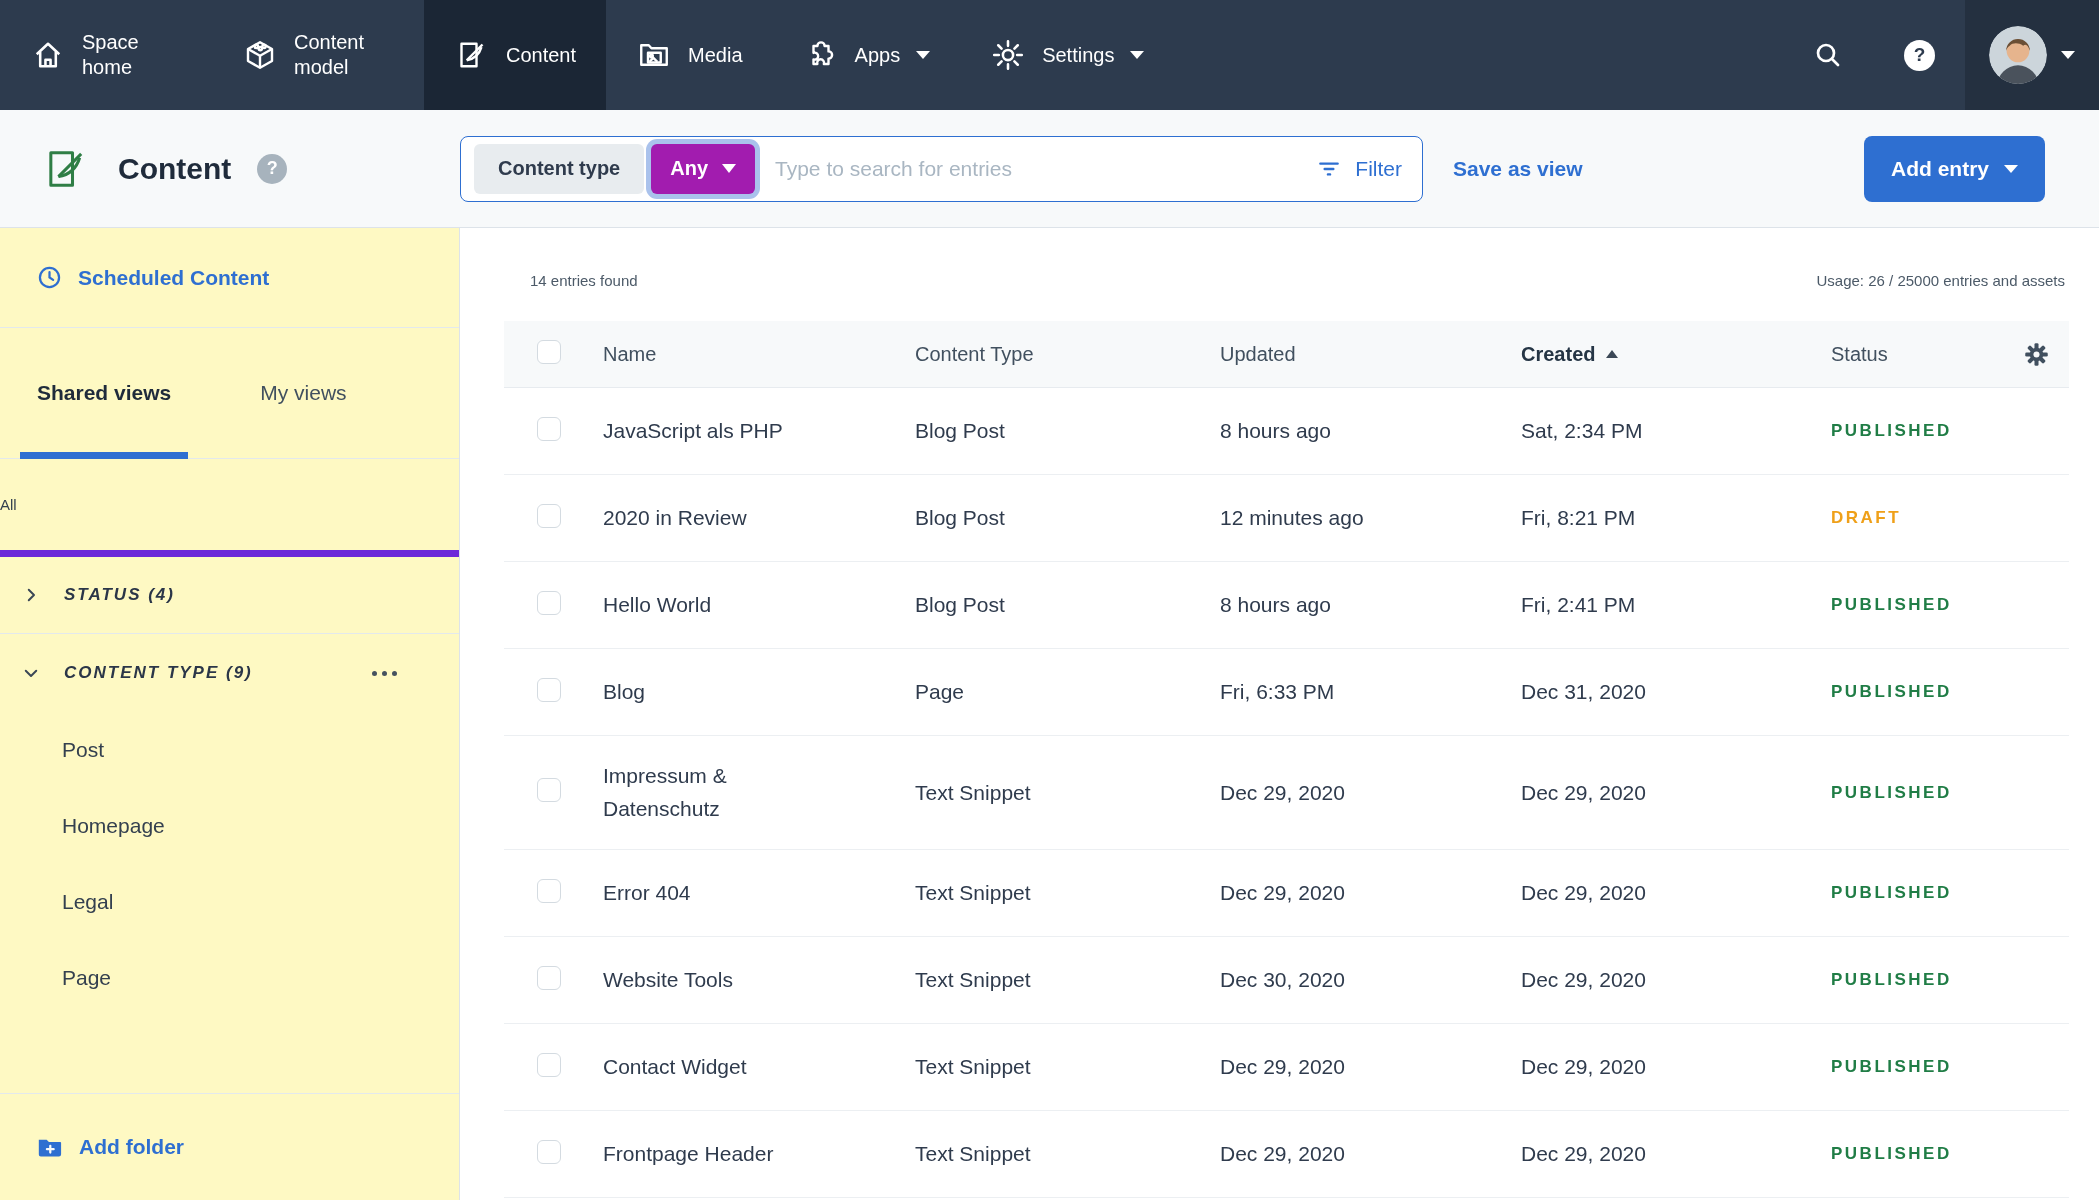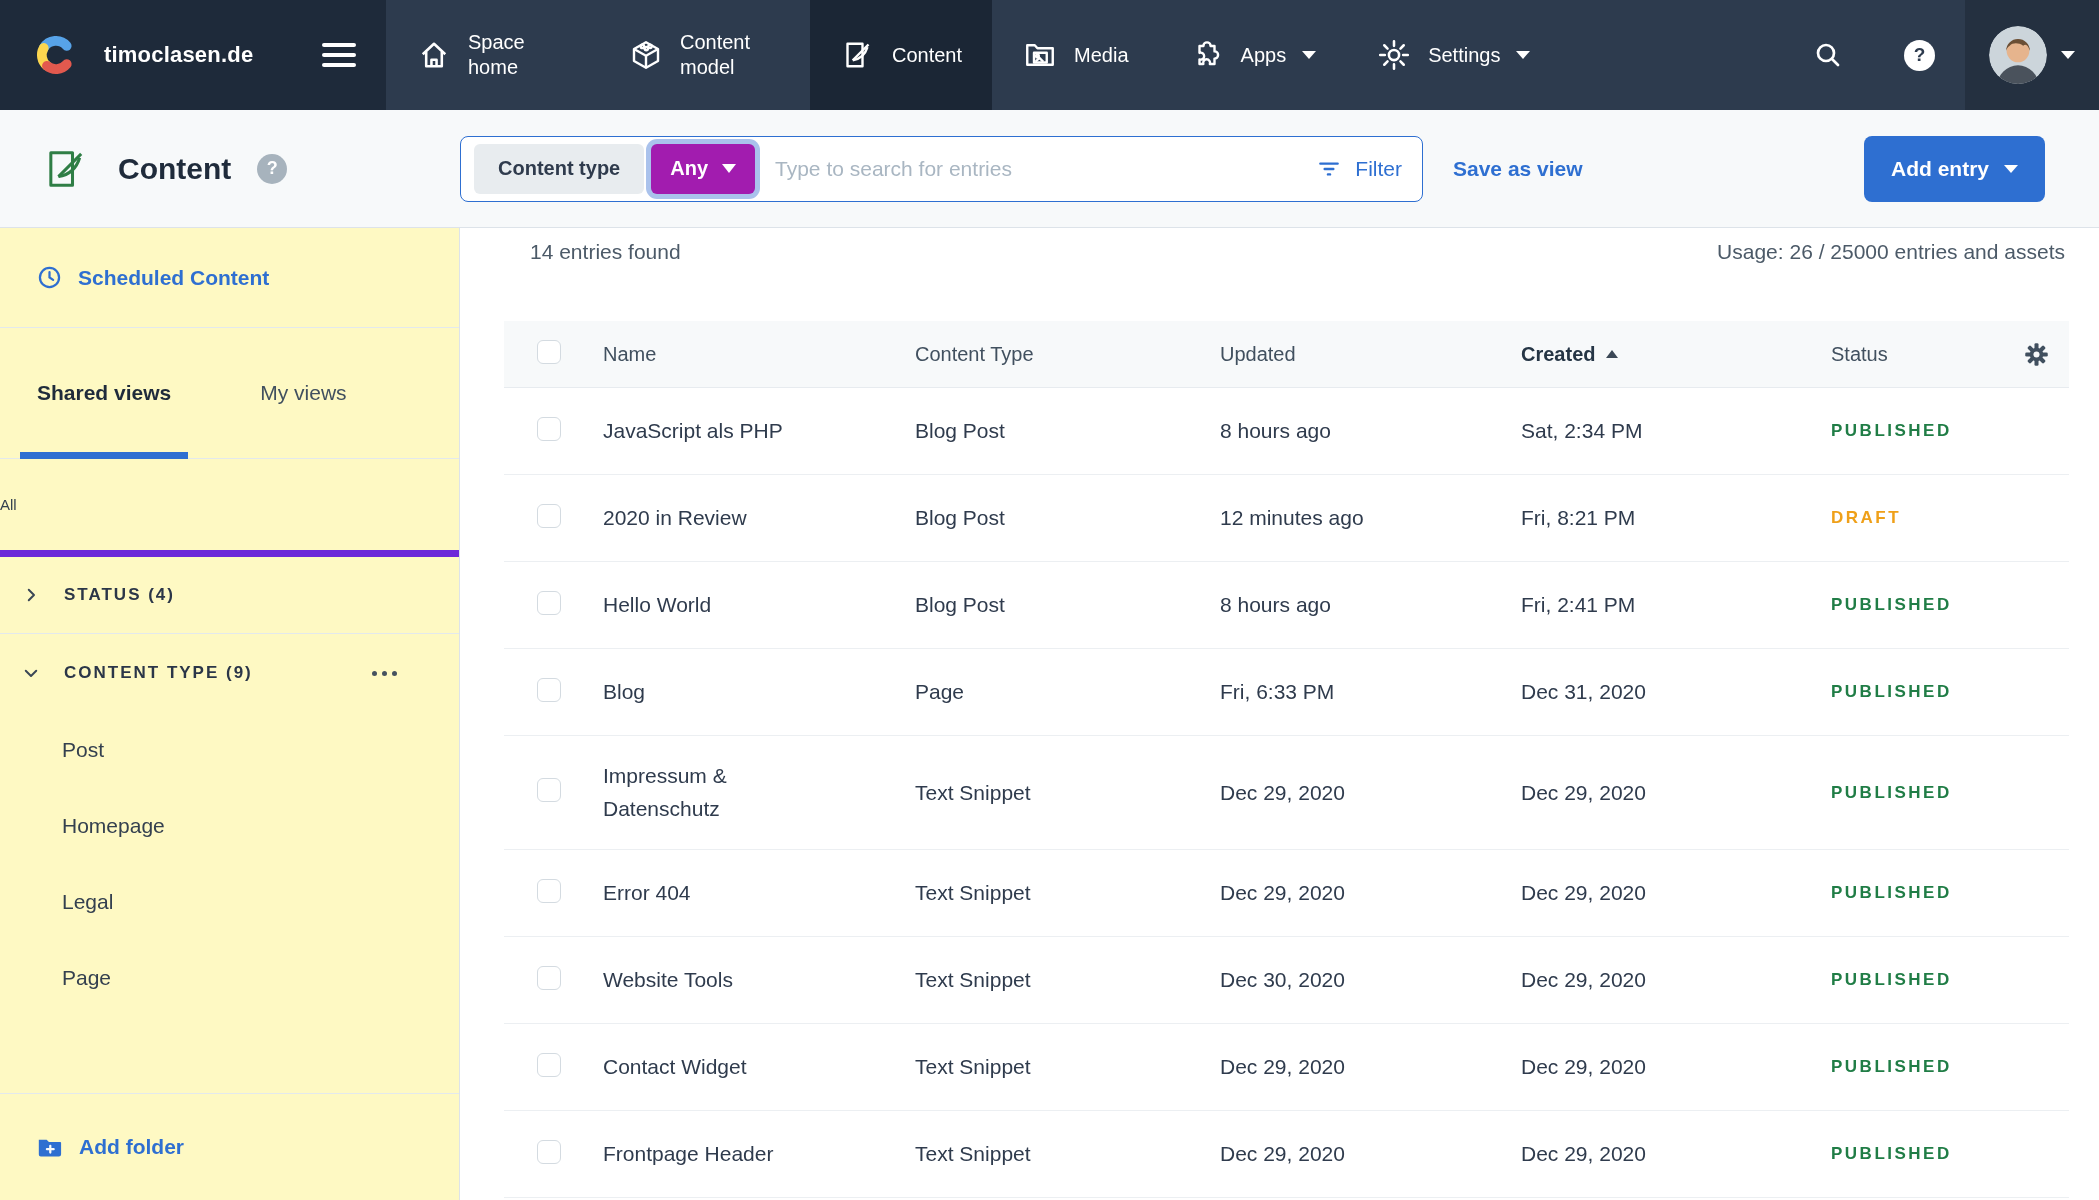--- a/index.html
+++ b/index.html
@@ -58,67 +58,52 @@
                border-bottom:1px solid #e3e9ed; color:#2e6fd1; font-size:21px; font-weight:600; cursor:pointer; }
   .views-tabs { height:131px; border-bottom:1px solid #e3e9ed; display:flex; align-items:stretch; padding-left:20px; }
   .tab { position:relative; display:flex; align-items:center; padding:0 17px; font-size:21px; color:#41505f; cursor:pointer; }
   .tab + .tab { margin-left:55px; }
   .tab.active { color:#1f2b3b; font-weight:700; }
   .tab.active::after { content:""; position:absolute; left:0; right:0; bottom:-1px; height:7px; background:#2e6fd1; }
   .all-row { height:98px; display:flex; align-items:center; font-size:15px; color:#34404f;
              border-bottom:7px solid #6d28d9; cursor:pointer; }
   .group-row { display:flex; align-items:center; cursor:pointer; }
   .group-row .chev { width:24px; margin-left:22px; display:flex; }
-  .group-label { margin-left:18px; font-size:17px; font-weight:700; letter-spacing:2px; color:#2b3648; }
+  .group-label { margin-left:18px; font-size:17px; font-weight:700; letter-spacing:2px; color:#2b3648;font-style:italic; }
   .group-row.status { height:77px; border-bottom:1px solid #e3e9ed; }
   .group-row.ctype { height:78px; }
   .more-dots { margin-left:auto; margin-right:62px; display:flex; gap:5px; }
   .more-dots i { width:5px; height:5px; border-radius:50%; background:#45525f; }
   .ct-item { height:76px; display:flex; align-items:center; padding-left:62px; font-size:21px; color:#34404f; cursor:pointer; }
   .add-folder { margin-top:auto; border-top:1px solid #e3e9ed; height:107px; display:flex; align-items:center;
                 gap:16px; padding-left:36px; color:#2e6fd1; font-size:21px; font-weight:700; cursor:pointer; }
 
   
   .main { flex:1; background:#fff; padding:0 30px 0 44px; overflow:hidden; }
-  .meta-row { height:93px; display:flex; justify-content:space-between;
-              padding:12px 4px 0 26px; font-size:21px; color:#4c5a68; }
+  .meta-row { height:93px; display:flex; align-items:center; justify-content:space-between;
+              padding:12px 4px 0 26px; font-size:15px; color:#4c5a68; }
   .grid-row { display:grid; grid-template-columns:99px 312px 305px 301px 310px 1fr 66px; align-items:center; }
   .thead { height:67px; background:#f7f9fa; border-bottom:1px solid #e7ebef; font-size:20px; color:#41505f; }
   .th { cursor:pointer; }
   .th-sorted { font-weight:700; color:#253545; display:flex; align-items:center; gap:11px;text-align:right; }
   .sort-up { width:0; height:0; border-left:6px solid transparent; border-right:6px solid transparent;
              border-bottom:8px solid #3b4856; }
   .checkbox { display:inline-block; width:24px; height:24px; background:#fff; border:1.5px solid #d4dbe1;
               border-radius:6px; margin-left:33px; cursor:pointer; }
   .c-gear { display:flex; justify-content:center; cursor:pointer; }
   .trow { min-height:87px; border-bottom:1px solid #eceff2; font-size:21px; color:#2f3b4d; cursor:pointer; }
   .c-name { display:inline-block; max-width:218px; line-height:1.55; padding:24px 0; }
   .c-status { font-size:17px; font-weight:700; letter-spacing:2.5px; }
   .st-published { color:#207d46; }
   .st-draft { color:#efa019; }
 </style>
 </head>
 <body>
 
 <header class="topnav">
-  <div class="brand">
-    <span style="display:flex">
-      <svg width="52" height="52" viewBox="0 0 48 48" fill="none">
-        <path d="M33.9 15.6 A13 13 0 0 0 12.7 17.5" stroke="#57a3e8" stroke-width="9" stroke-linecap="round"></path>
-        <path d="M12.7 17.5 A13 13 0 0 0 15.6 34.0" stroke="#fcd64f" stroke-width="9" stroke-linecap="round"></path>
-        <path d="M15.6 34.0 A13 13 0 0 0 33.9 32.4" stroke="#e2594e" stroke-width="9" stroke-linecap="round"></path>
-      </svg>
-    </span>
-    <span class="brand-name">timoclasen.de</span>
-    <span class="hamburger">
-        <i></i>
-        <i></i>
-        <i></i>
-      </span>
-  </div>
 
   <div class="nav-item">
     <span style="display:flex">
       <svg width="36" height="36" viewBox="0 0 24 24" fill="none" stroke="#fff" stroke-width="1.7" stroke-linejoin="round">
         <path d="M4.5 11.5 12 4.5l7.5 7"></path>
           <path d="M6.8 10v9.5h10.4V10"></path>
           <path d="M10.3 19.5v-4.4h3.4v4.4"></path>
       </svg>
     </span>
     <span class="two-line">Space home</span>

